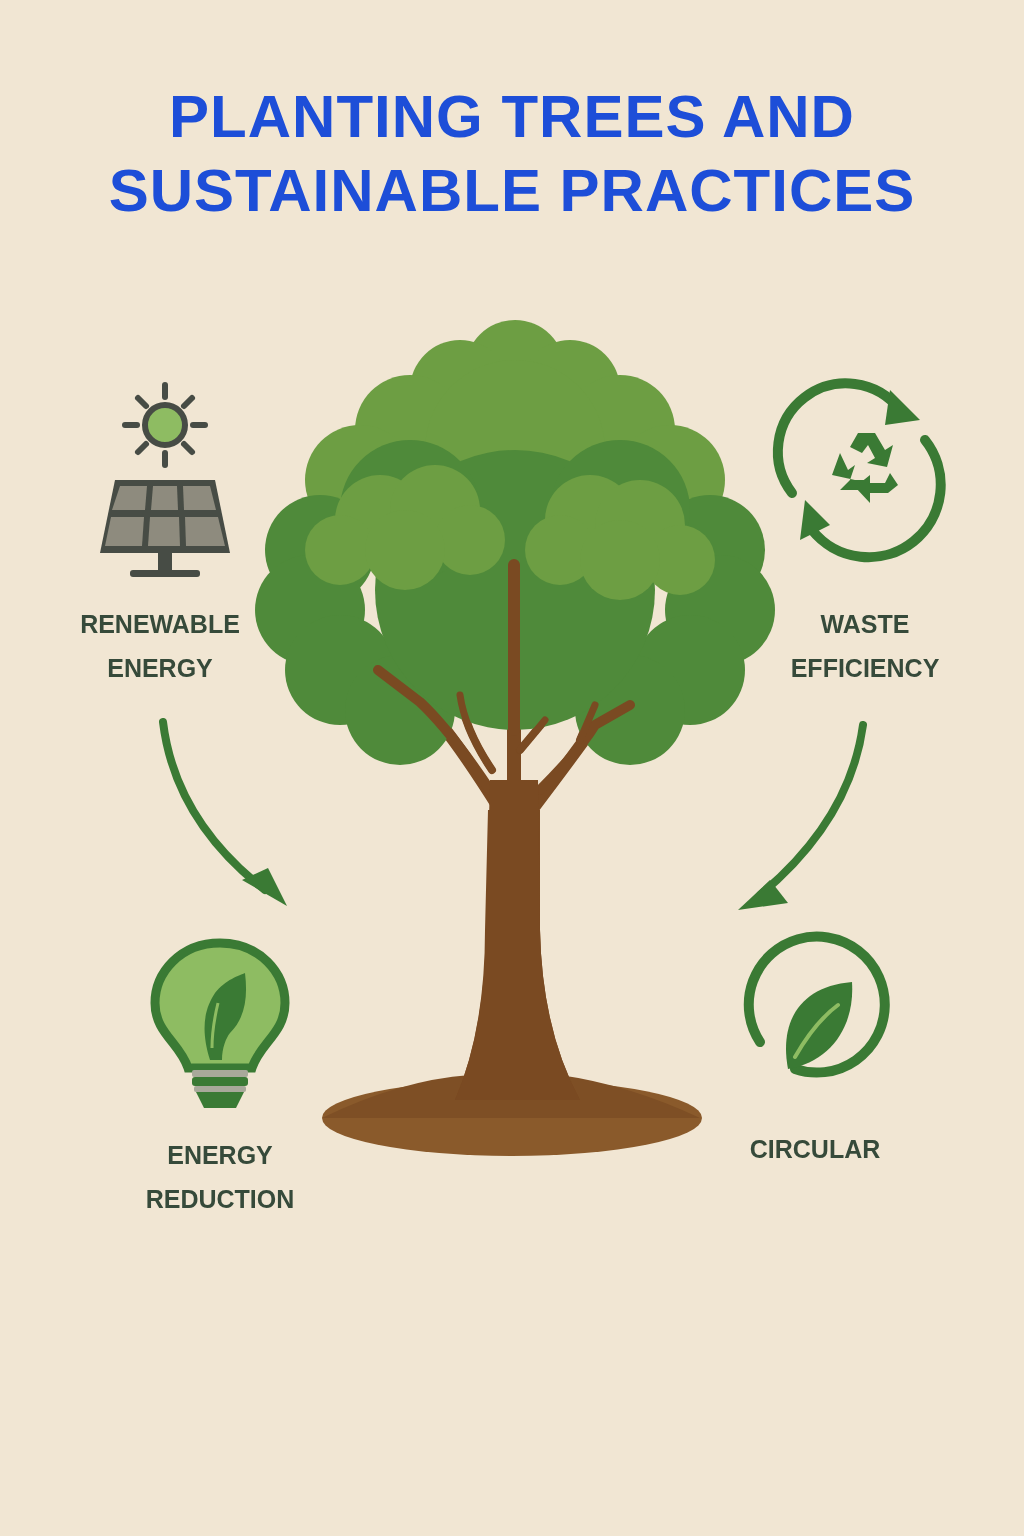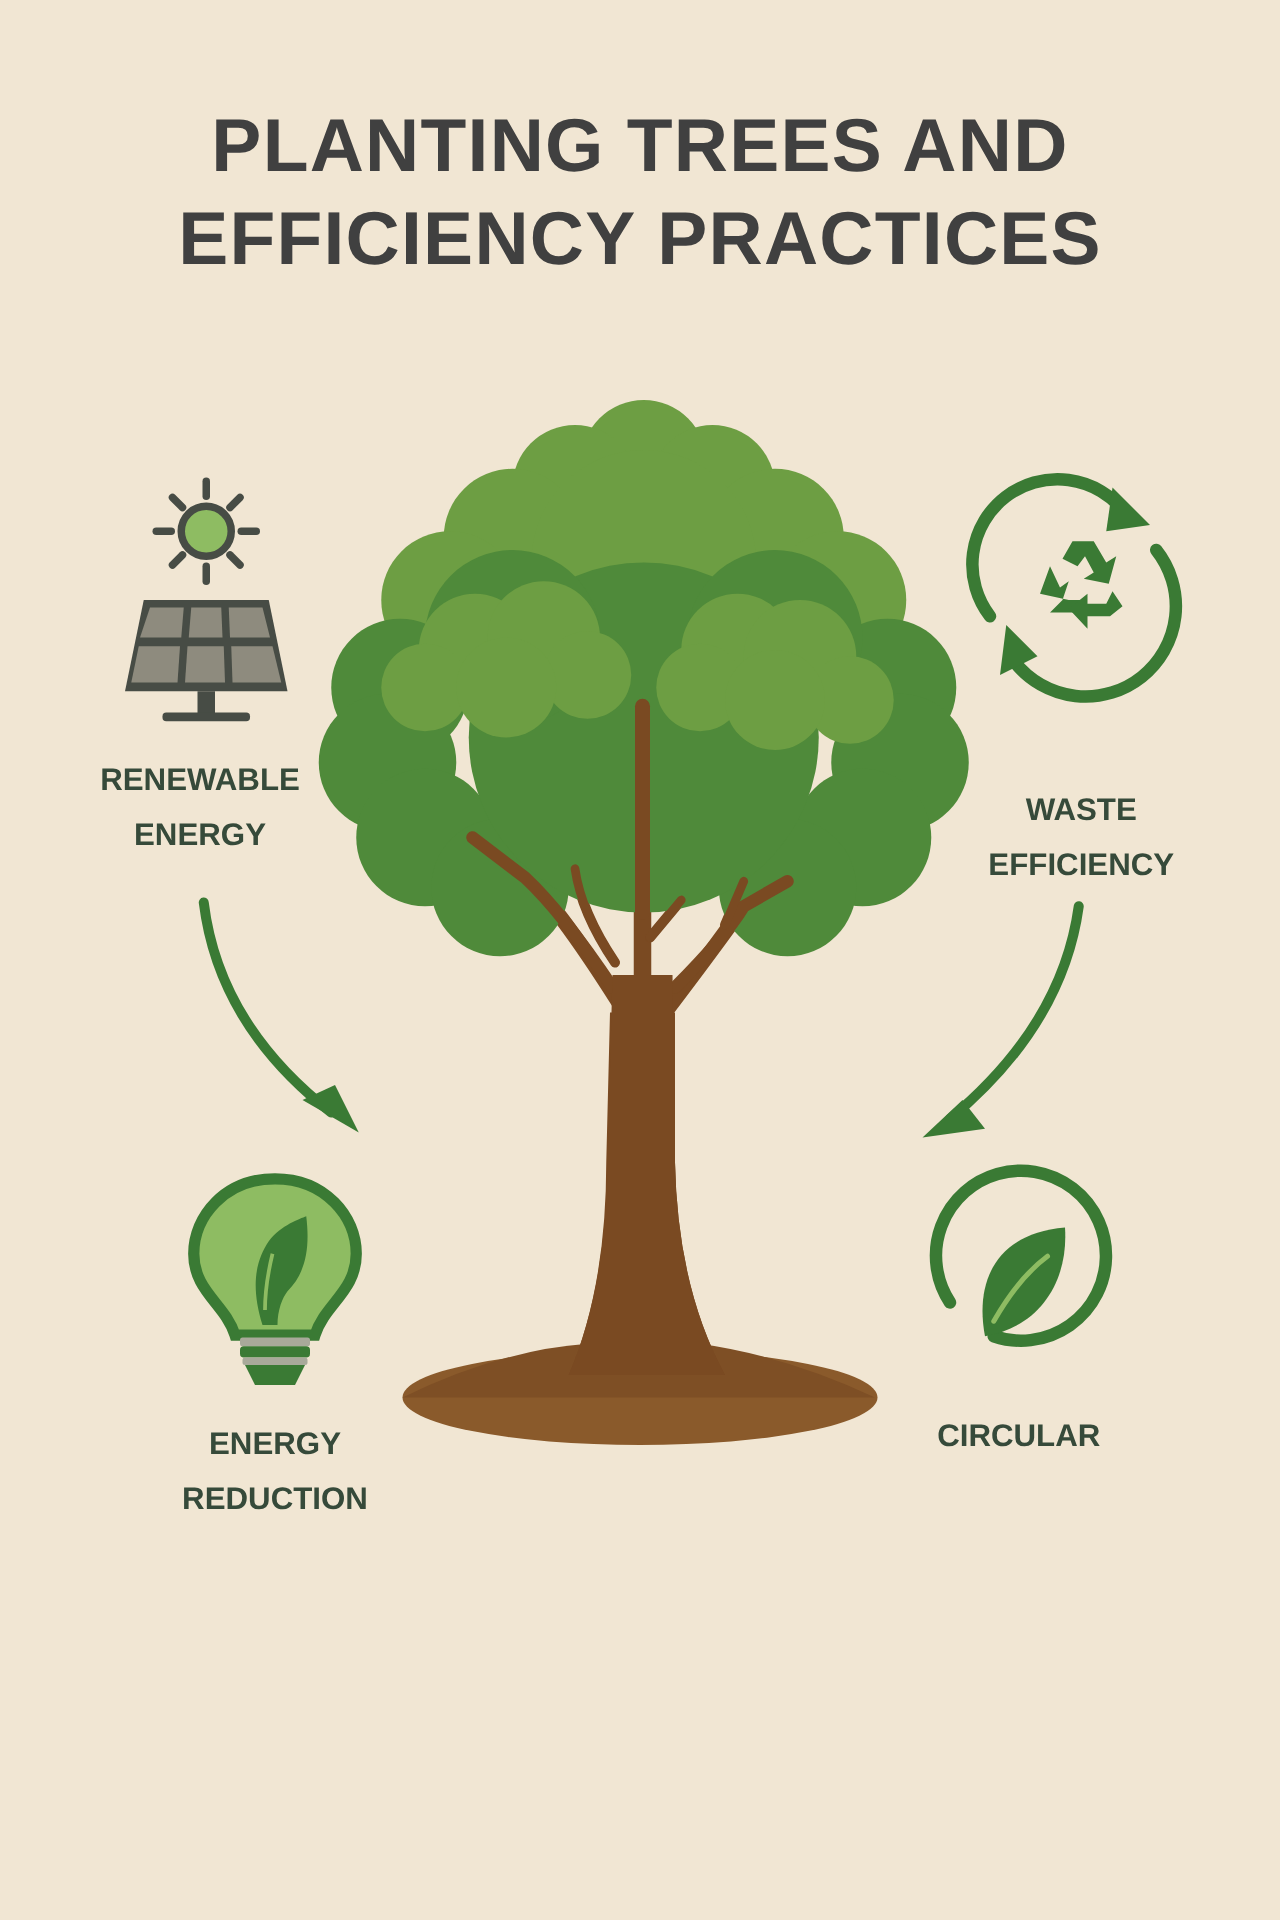--- a/index.html
+++ b/index.html
@@ -4,37 +4,37 @@
 <style>
   html, body { margin: 0; padding: 0; }
   body {
     width: 1024px; height: 1536px; overflow: hidden;
     background: #f1e6d3;
     position: relative;
     font-family: "Liberation Sans", sans-serif;
   }
   .title {
     position: absolute; left: 0; top: 80px; width: 1024px;
-    text-align: center; color: #404040; font-weight: bold;
+    text-align: center; color: #1d4ed8; font-weight: bold;
     font-size: 60px; line-height: 74px; letter-spacing: 1px;
     font-family: "Liberation Sans", sans-serif;
   }
   .label {
     position: absolute; text-align: center; color: #364a3a;
     font-weight: bold; font-size: 25px; line-height: 44px;
     font-family: "Liberation Sans", sans-serif;
   }
   svg { position: absolute; overflow: visible; }
 </style>
 </head>
 <body>
 
 <div class="title">
   <div>PLANTING TREES AND</div>
-  <div>EFFICIENCY PRACTICES</div>
+  <div>SUSTAINABLE PRACTICES</div>
 </div>
 
 <svg style="left:250px; top:310px;" width="530" height="860" viewBox="0 0 530 860">
 
   <ellipse cx="262" cy="808" rx="190" ry="38" fill="#8a5a2b"></ellipse>
   <path d="M72 808 Q150 770 220 765 L310 765 Q380 775 450 808 Z" fill="#7e4f25"></path>
 
   <path d="M205 790 Q235 720 235 620 L238 500 L290 500 L290 620 Q292 720 330 790 Z" fill="#7a4a22"></path>
   <path d="M265 510 L270 770 L290 790 Q292 700 288 600 Z" fill="#6a3e1c"></path>
 
@@ -132,21 +132,21 @@
     <path d="M155 65 A68 68 0 0 1 42 155"></path>
   </g>
   <path d="M120 15 L150 45 L115 50 Z" fill="#3a7a34"></path>
   <path d="M35 125 L60 150 L30 165 Z" fill="#3a7a34"></path>
   <g fill="#3a7a34">
     <path d="M88 58 L105 58 L115 75 L123 70 L117 92 L97 88 L105 83 L98 70 L92 78 L80 72 Z"></path>
     <path d="M70 78 L78 95 L85 90 L80 105 L70 115 L95 115 L95 105 L85 105 L62 100 Z"></path>
     <path d="M120 98 L128 110 L118 118 L100 118 L100 128 L85 112 L100 100 L100 108 L115 108 Z"></path>
   </g>
 </svg>
-<div class="label" style="left:750px; top:602px; width:230px;margin-top:24px;">
+<div class="label" style="left:750px; top:602px; width:230px;">
   <div>WASTE</div>
   <div>EFFICIENCY</div>
 </div>
 
 <svg style="left:150px; top:710px;" width="150" height="210" viewBox="0 0 150 210">
   <path d="M13 12 Q25 110 115 180" fill="none" stroke="#3a7a34" stroke-width="8" stroke-linecap="round"></path>
   <path d="M92 170 L137 196 L118 158 Z" fill="#3a7a34"></path>
 </svg>
 <svg style="left:730px; top:710px;" width="150" height="210" viewBox="0 0 150 210">
   <path d="M133 15 Q120 110 30 185" fill="none" stroke="#3a7a34" stroke-width="8" stroke-linecap="round"></path>

